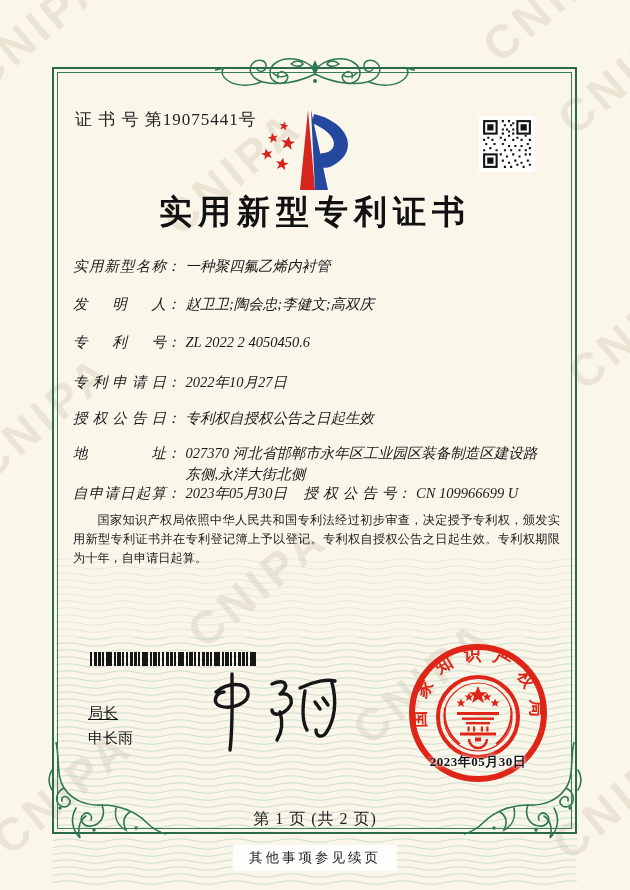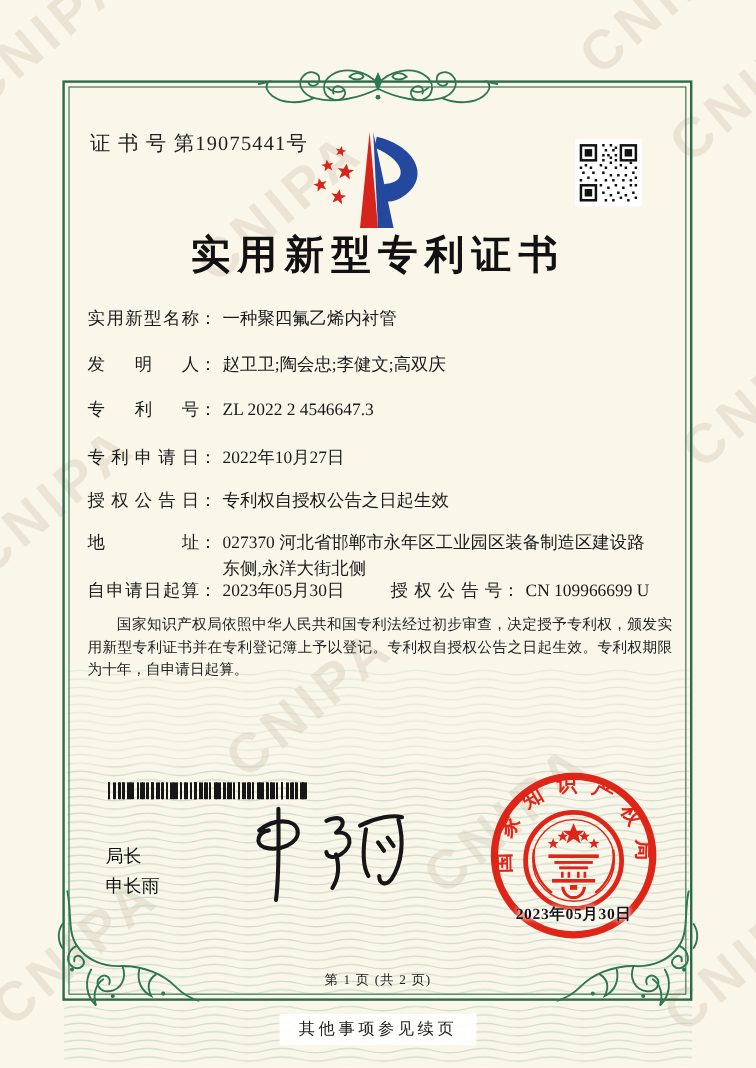--- a/index.html
+++ b/index.html
@@ -33,21 +33,21 @@
     position:absolute;left:75px;top:108px;z-index:4;
     font-size:17px;letter-spacing:1px;color:#222;
   }
   .logo{position:absolute;left:248px;top:106px;z-index:4;}
   .qr{position:absolute;left:479px;top:116px;z-index:4;background:#fff;padding:2px;}
   .title{
     position:absolute;left:52px;top:190px;width:526px;z-index:4;
     text-align:center;font-size:33px;font-weight:700;letter-spacing:6px;color:#111;
   }
   
-  .frow{position:absolute;left:73px;width:495px;z-index:4;font-size:14.5px;line-height:1.45;}
+  .frow{position:absolute;left:73px;width:495px;z-index:4;font-size:14.5px;line-height:1.45;font-style:italic;}
   .flabel{
     display:inline-block;width:93px;vertical-align:top;
     text-align:justify;text-align-last:justify;
   }
   .fcolon{display:inline-block;vertical-align:top;margin-right:5px;}
   .fvalue{display:inline-block;width:360px;vertical-align:top;}
   .gval{display:inline-block;width:118px;vertical-align:top;}
   
   .paras{position:absolute;left:73px;top:511px;width:487px;z-index:4;}
   .paras p{
@@ -56,35 +56,35 @@
   }
   
   .barcode{
     position:absolute;left:90px;top:652px;width:166px;height:14px;z-index:4;
     background:
       repeating-linear-gradient(90deg,#161616 0 2px,transparent 2px 4px),
       repeating-linear-gradient(90deg,#161616 0 1px,transparent 1px 6px),
       repeating-linear-gradient(90deg,#161616 0 2px,transparent 2px 9px);
   }
   .sig-title{position:absolute;left:88px;top:704px;z-index:4;
-    font-family:"Liberation Sans","DejaVu Sans",sans-serif;font-size:15px;color:#111;}
+    font-family:"Liberation Sans","DejaVu Sans",sans-serif;font-size:15px;color:#111;text-decoration:underline;}
   .sig-name{position:absolute;left:88px;top:729px;z-index:4;
     font-family:"Liberation Sans","DejaVu Sans",sans-serif;font-size:15px;color:#111;}
   .sig-script{position:absolute;left:188px;top:660px;z-index:5;}
   
   .seal{position:absolute;left:407px;top:641px;width:142px;height:142px;z-index:6;}
   .seal-date{
     position:absolute;left:0;top:112px;width:142px;text-align:center;
     font-size:13px;font-weight:700;color:#161616;letter-spacing:0.5px;
     text-shadow:0 0 3px #fff,0 0 5px #fff;
   }
   
   .page-info{
     position:absolute;left:52px;top:809px;width:526px;z-index:4;
-    text-align:center;font-size:11px;letter-spacing:1px;color:#222;
+    text-align:center;font-size:16px;letter-spacing:1px;color:#222;
   }
   .footer-note{position:absolute;left:0;top:845px;width:630px;text-align:center;z-index:4;}
   .footer-note span{
     display:inline-block;background:rgba(255,255,255,0.92);
     padding:4px 16px;font-size:13.5px;letter-spacing:3px;color:#222;
   }
 </style>
 </head>
 <body>
 
@@ -193,33 +193,33 @@
 
 <div class="title">实用新型专利证书</div>
 
 <div class="frow" style="top:256px">
   <span class="flabel">实用新型名称</span><span class="fcolon">：</span><span class="fvalue">一种聚四氟乙烯内衬管</span>
 </div>
 <div class="frow" style="top:294px">
   <span class="flabel">发明人</span><span class="fcolon">：</span><span class="fvalue">赵卫卫;陶会忠;李健文;高双庆</span>
 </div>
 <div class="frow" style="top:332px">
-  <span class="flabel">专利号</span><span class="fcolon">：</span><span class="fvalue">ZL 2022 2 4546647.3</span>
+  <span class="flabel">专利号</span><span class="fcolon">：</span><span class="fvalue">ZL 2022 2 4050450.6</span>
 </div>
 <div class="frow" style="top:372px">
   <span class="flabel">专利申请日</span><span class="fcolon">：</span><span class="fvalue">2022年10月27日</span>
 </div>
 <div class="frow" style="top:408px">
   <span class="flabel">授权公告日</span><span class="fcolon">：</span><span class="fvalue">专利权自授权公告之日起生效</span>
 </div>
 <div class="frow" style="top:443px">
   <span class="flabel">地址</span><span class="fcolon">：</span><span class="fvalue">027370 河北省邯郸市永年区工业园区装备制造区建设路东侧,永洋大街北侧</span>
 </div>
 <div class="frow" style="top:483px">
-  <span class="flabel">自申请日起算</span><span class="fcolon">：</span><span class="gval">2023年05月30日</span><span class="flabel" style="margin-left:22px">授权公告号</span><span class="fcolon">：</span><span>CN 109966699 U</span>
+  <span class="flabel">自申请日起算</span><span class="fcolon">：</span><span class="gval">2023年05月30日</span><span class="flabel" style="">授权公告号</span><span class="fcolon">：</span><span>CN 109966699 U</span>
 </div>
 
 <div class="paras">
   <p>国家知识产权局依照中华人民共和国专利法经过初步审查，决定授予专利权，颁发实用新型专利证书并在专利登记簿上予以登记。专利权自授权公告之日起生效。专利权期限为十年，自申请日起算。</p>
 </div>
 
 <div class="barcode"></div>
 
 <div class="sig-title">局长</div>
 <div class="sig-name">申长雨</div>

